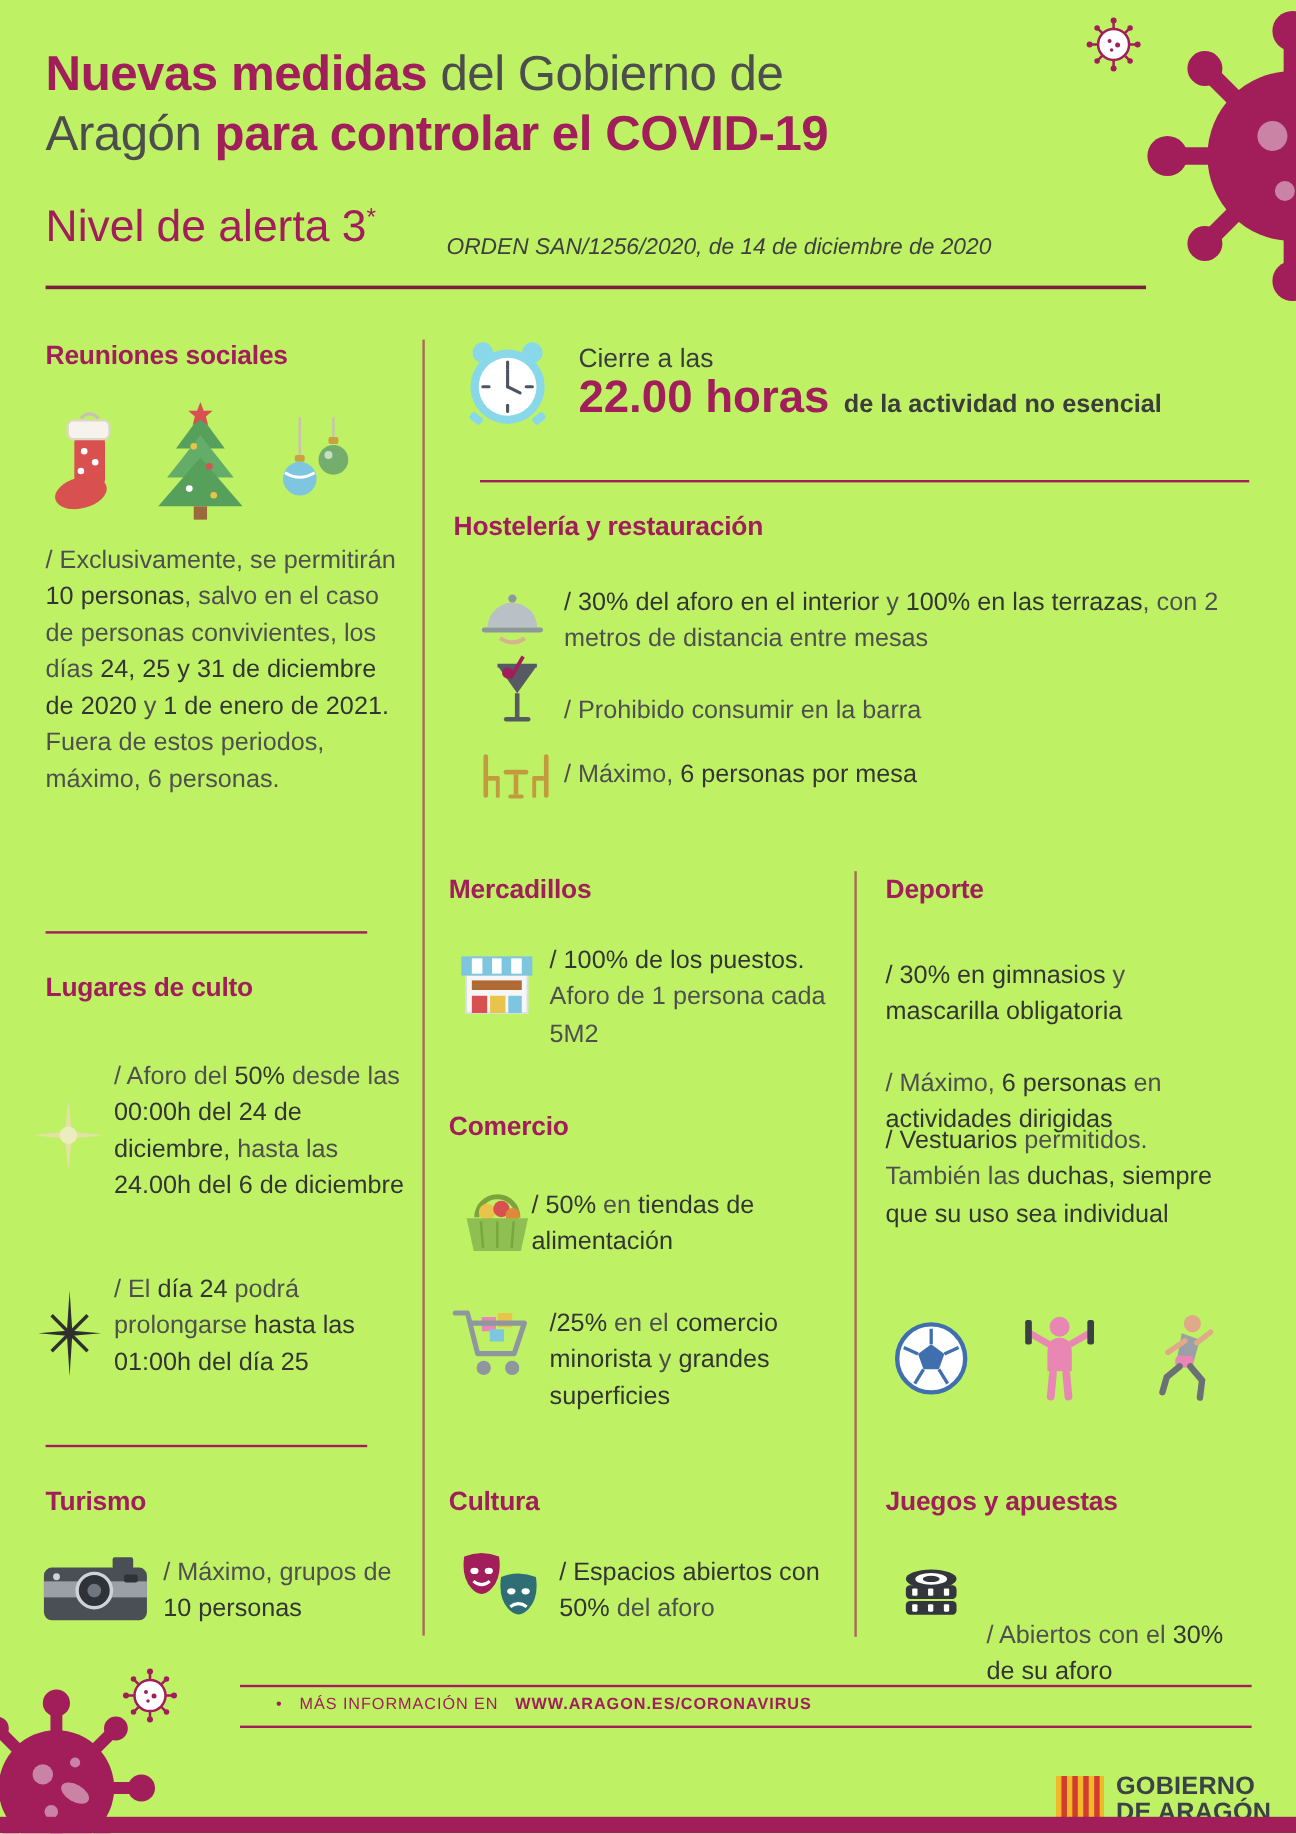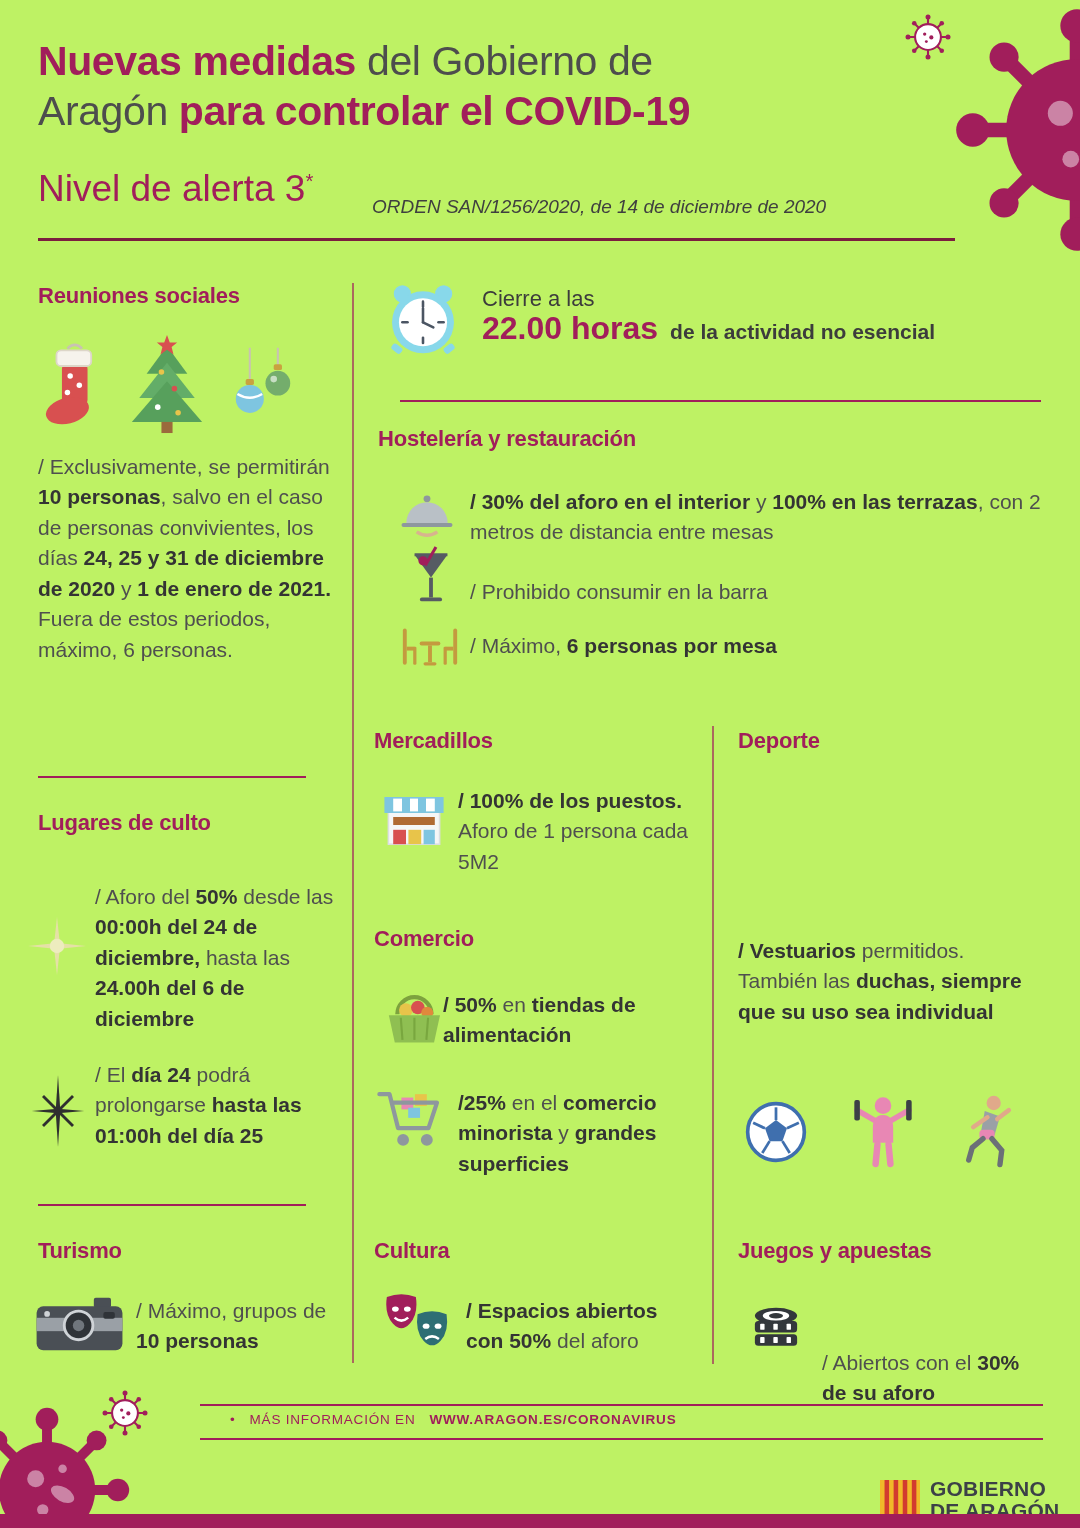--- a/index.html
+++ b/index.html
@@ -7,21 +7,21 @@
     --maroon:#7c1e3f;
     --ink:#4f4f4f;
     --ink-dark:#343434;
   }
   *{margin:0;padding:0;box-sizing:border-box}
   html,body{background:#ffffff}
   body{font-family:"Liberation Sans","DejaVu Sans",sans-serif;}
   .page{position:relative;width:1080px;height:1528px;background:#bef264;overflow:hidden;margin:0 auto}
 
   
-  .seg-b{font-weight:bold;color:var(--ink-dark)}
+  .seg-b{font-weight:normal;color:var(--ink-dark)}
   .seg-tm{color:var(--magenta);font-weight:bold}
   .seg-td{color:#4d4d4d;font-weight:normal}
 
   .body-text{color:var(--ink);font-size:21px;line-height:1.45}
   .sec-title{position:absolute;color:var(--magenta);font-weight:bold;font-size:22px;letter-spacing:-.2px}
 
   
   .hdr-title{position:absolute;left:38px;top:36px;font-size:41px;line-height:1.22;letter-spacing:-.4px}
   .hdr-alert{position:absolute;left:38px;top:168px;font-size:37px;color:var(--magenta)}
   .hdr-alert sup{font-size:55%;vertical-align:super}
@@ -46,21 +46,21 @@
   .div-l2{position:absolute;left:38px;top:1204px;width:268px;height:2px;background:var(--magenta)}
   #t-turismo{left:38px;top:1238px}
   #turismo-icon{left:34px;top:1293px;width:92px;height:62px}
   #turismo-text{position:absolute;left:136px;top:1296px;width:200px}
   .vdiv-1{position:absolute;left:352px;top:283px;width:2px;height:1080px;background:var(--magenta);opacity:.65}
 
   
   #clock-icon{left:380px;top:280px;width:86px;height:82px}
   #cierre-intro{position:absolute;left:482px;top:286px;font-size:22px;font-weight:normal;color:#3c3c3c}
   #cierre-line2{position:absolute;left:482px;top:310px;display:flex;align-items:baseline;gap:12px;white-space:nowrap}
-  .cierre-time{font-size:32px;font-weight:bold;color:var(--magenta)}
+  .cierre-time{font-size:38px;font-weight:bold;color:var(--magenta)}
   .cierre-scope{font-size:21px;font-weight:bold;color:#3c3c3c}
   .div-m1{position:absolute;left:400px;top:400px;width:641px;height:2px;background:var(--magenta)}
 
   
   #t-hosteleria{left:378px;top:426px}
   #host-icon-0{left:396px;top:488px;width:62px;height:52px}
   #host-text-0{position:absolute;left:470px;top:487px;width:572px}
   #host-icon-1{left:410px;top:542px;width:42px;height:72px}
   #host-text-1{position:absolute;left:470px;top:577px;width:560px}
   #host-icon-2{left:396px;top:626px;width:68px;height:42px}
@@ -401,20 +401,22 @@
       <ellipse cx="52" cy="40" rx="4" ry="3" fill="#fff"></ellipse>
       <ellipse cx="66" cy="40" rx="4" ry="3" fill="#fff"></ellipse>
       <path d="M51 55 q8 -6 16 0" stroke="#fff" stroke-width="3" fill="none"></path>
     </svg>
   </span>
   <p class="body-text" id="cult-text"><span class="seg-b">/ Espacios abiertos con 50%</span><span> del aforo</span></p>
 
   <div class="vdiv-2"></div>
 
   <h2 class="sec-title" id="t-deporte">Deporte</h2>
+  <p class="body-text" id="dep-text-0"><span class="seg-b">/ 30% en gimnasios</span><span> y </span><span class="seg-b">mascarilla obligatoria</span></p>
+  <p class="body-text" id="dep-text-1"><span>/ Máximo, </span><span class="seg-b">6 personas</span><span> en </span><span class="seg-b">actividades dirigidas</span></p>
   <p class="body-text" id="dep-text-2"><span class="seg-b">/ Vestuarios</span><span> permitidos. También las </span><span class="seg-b">duchas, siempre que su uso sea individual</span></p>
 
   <div class="sport-icons">
     <span class="iflex" style="width:64px;height:64px">
       <svg viewBox="0 0 70 70">
         <circle cx="35" cy="35" r="31" fill="#ffffff" stroke="#3f6fae" stroke-width="4"></circle>
         <polygon points="35,22 47,31 42,45 28,45 23,31" fill="#3f6fae"></polygon>
         <g stroke="#3f6fae" stroke-width="3">
           <line x1="35" y1="22" x2="35" y2="8"></line>
           <line x1="47" y1="31" x2="60" y2="25"></line>

